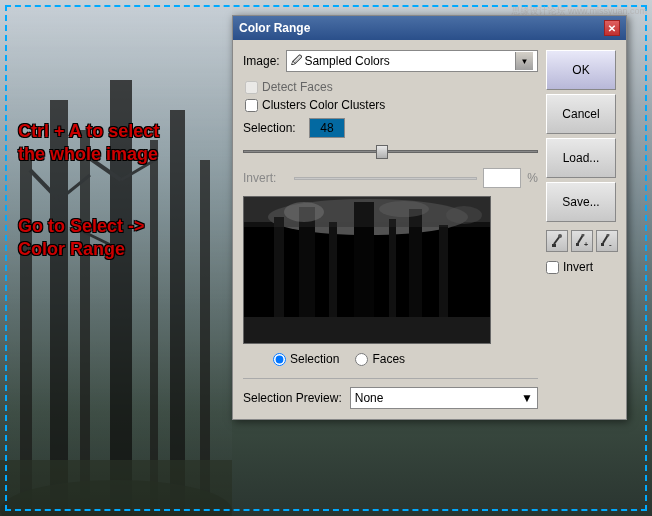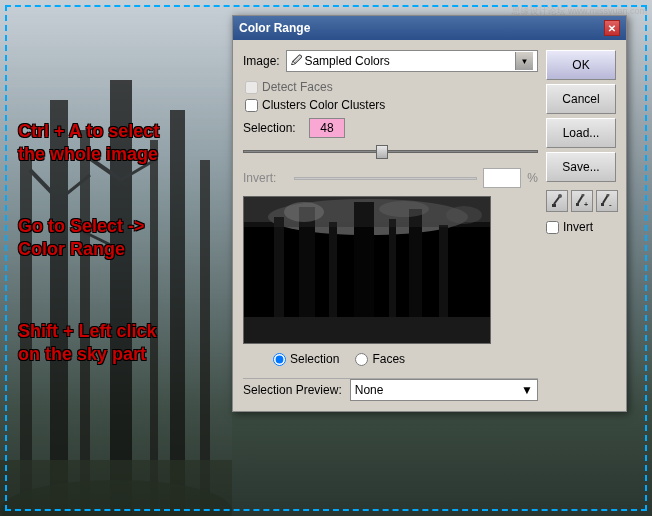--- a/index.html
+++ b/index.html
@@ -147,21 +147,21 @@
       gap: 6px;
       margin: 6px 0 4px 0;
     }
 
     .fuzziness-label {
       font-size: 12px;
       min-width: 60px;
     }
 
     .fuzziness-value {
-      background: #f9a8d4;
+      background: #0369a1;
       border: 1px solid #888;
       width: 36px;
       height: 20px;
       text-align: center;
       font-size: 12px;
       display: flex;
       align-items: center;
       justify-content: center;
     }
 
@@ -244,20 +244,21 @@
       gap: 4px;
       font-size: 12px;
     }
 
     
     .preview-row {
       display: flex;
       align-items: center;
       gap: 8px;
       border-top: 1px solid #aaa;
+      padding-top: 8px;
       margin-top: 12px;
     }
 
     .preview-label {
       font-size: 12px;
       white-space: nowrap;
     }
 
     .preview-dropdown {
       flex: 1;
@@ -275,21 +276,21 @@
     
     #right-panel {
       width: 72px;
       display: flex;
       flex-direction: column;
       gap: 4px;
     }
 
     .dialog-btn {
       width: 70px;
-      height: 30px;
+      height: 40px;
       background: linear-gradient(180deg, #e8e8e8 0%, #c8c8c8 100%);
       border: 1px solid #888;
       border-top-color: #fff;
       border-left-color: #fff;
       font-size: 12px;
       cursor: pointer;
       display: flex;
       align-items: center;
       justify-content: center;
     }
@@ -389,23 +390,20 @@
   </svg>
 
   <div id="background-border"></div>
 
   <div class="overlay-text" style="top: 120px;">
     Ctrl + A to select<br>the whole image
   </div>
   <div class="overlay-text" style="top: 215px;">
     Go to Select -&gt;<br>Color Range
   </div>
-  <div class="overlay-text" style="top: 320px;">
-    Shift + Left click<br>on the sky part
-  </div>
 </div>
 
 <div id="watermark">思缘设计论坛 www.missyuan.com</div>
 
 <div id="dialog">
 
   <div id="titlebar">
     <span>Color Range</span>
     <div class="close-btn">✕</div>
   </div>

